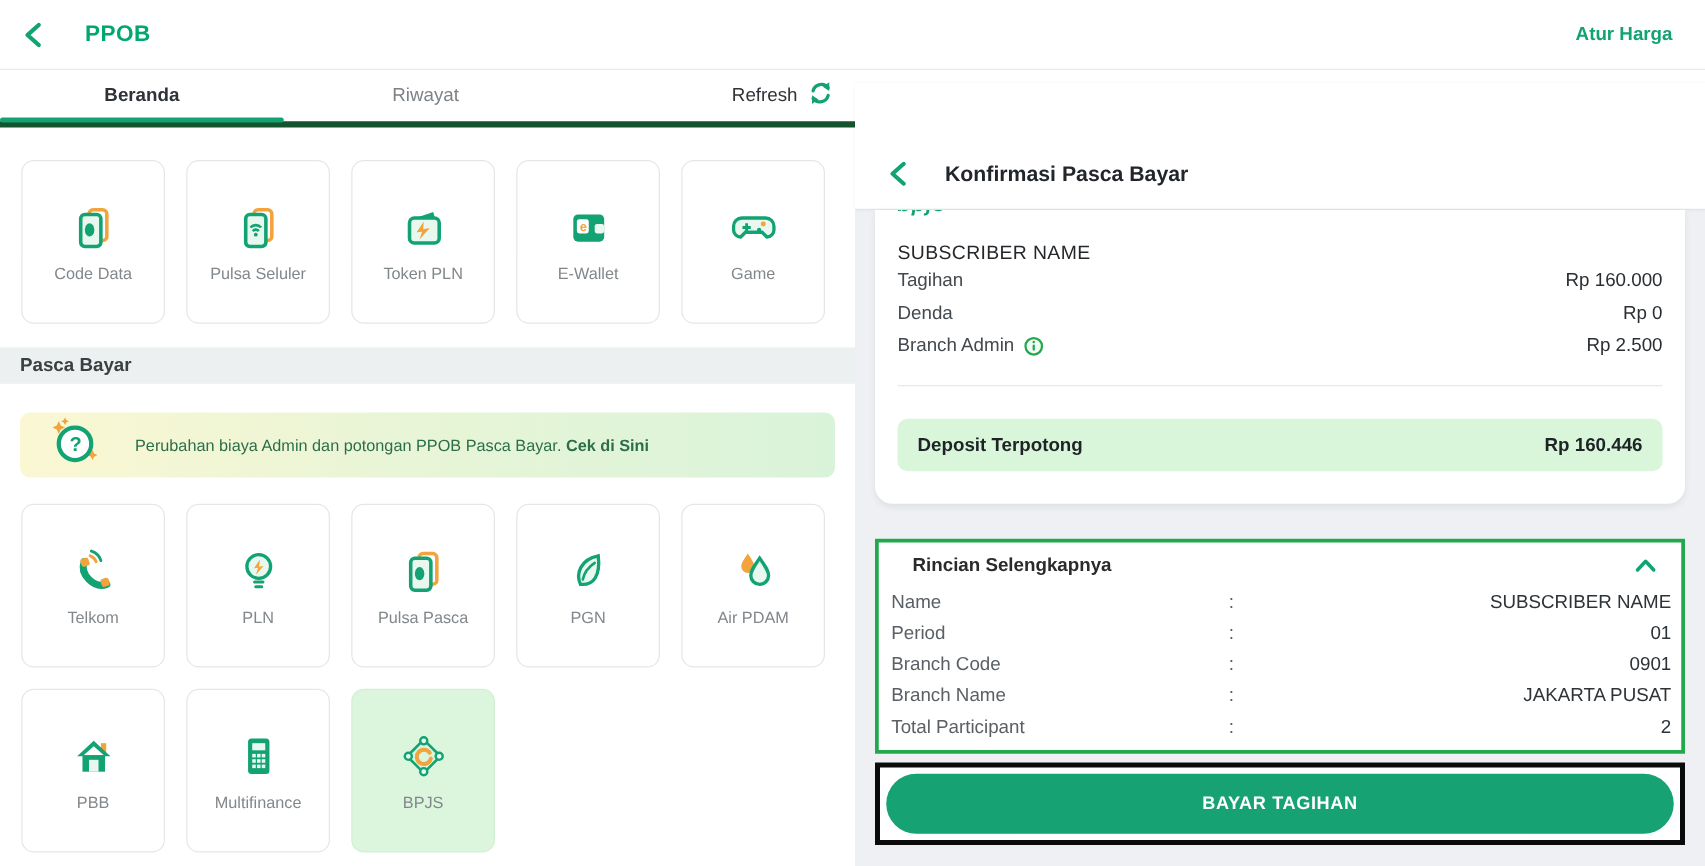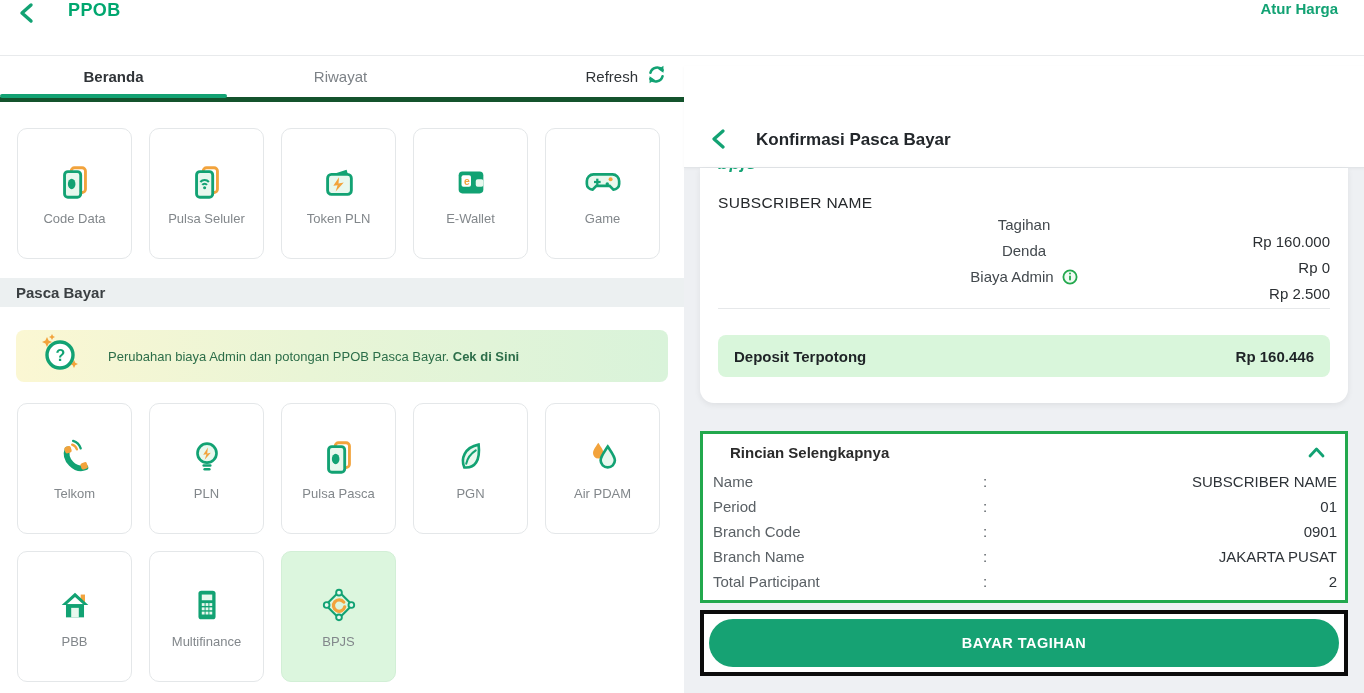--- a/index.html
+++ b/index.html
@@ -4,21 +4,21 @@
 <style>
   * { margin:0; padding:0; box-sizing:border-box; }
   html,body { background:#fff; }
   .app {
     position:relative; width:1364px; height:693px; overflow:hidden;
     font-family:"Liberation Sans", sans-serif; background:#fff; color:#2b2f33;
   }
   
   .topbar {
     position:absolute; left:0; top:0; width:1364px; height:56px; background:#fff;
-    border-bottom:1px solid #e8eaec; display:flex; 
+    border-bottom:1px solid #e8eaec; display:flex; align-items:center;
   }
   .topbar .back { margin-left:14px; width:26px; height:26px; display:flex; align-items:center; justify-content:center; cursor:pointer; }
   .topbar .title { margin-left:28px; font-size:18px; font-weight:bold; color:#00A76F; letter-spacing:.4px; }
   .topbar .atur { margin-left:auto; margin-right:26px; font-size:15px; font-weight:bold; color:#12A273; cursor:pointer; }
 
   
   .left-panel { position:absolute; left:0; top:56px; width:684px; height:637px; background:#fff; overflow:hidden; }
   .tabbar { position:relative; height:46px; border-bottom:5px solid #14532d; display:flex; align-items:center; background:#fff; }
   .tab { width:227px; text-align:center; font-size:15px; color:#7d8287; cursor:pointer; }
   .tab.active { color:#2f3337; font-weight:bold; }
@@ -60,21 +60,21 @@
   .panel-header .back { width:24px; height:22px; display:flex; align-items:center; cursor:pointer; }
   .panel-header .ptitle { margin-left:22px; font-size:17px; font-weight:bold; color:#22262a; }
 
   .summary-card {
     margin:0 16px; background:#fff; border-radius:0 0 14px 14px; box-shadow:0 2px 6px rgba(0,0,0,.07);
     padding:0 18px 26px 18px;
   }
   .logo-clip { height:10px; overflow:hidden; }
   .logo-clip .logo-frag { display:block; margin-top:-14px; font-size:17px; font-weight:bold; font-style:italic; color:#12A273; letter-spacing:1px; }
   .subscriber { margin-top:16px; font-size:15.5px; color:#25282b; letter-spacing:.3px; }
-  .bill-row { margin-top:4px; height:22px; display:flex; align-items:center; font-size:15px;flex-direction:column; }
+  .bill-row { margin-top:4px; height:22px; display:flex; align-items:flex-start; font-size:15px; }
   .bill-row .blabel { color:#43494e; display:flex; align-items:center; gap:8px; }
   .bill-row.accent .blabel { color:#12A273; }
   .bill-row .bvalue { margin-left:auto; color:#2b2f33; }
   .divider { margin-top:18px; border-top:1px solid #e6e8ea; }
   .deposit-band {
     margin-top:26px; height:42px; background:#D9F6DB; border-radius:8px;
     display:flex; align-items:center; padding:0 16px; font-size:15px; font-weight:bold; color:#1e2326;
   }
   .deposit-band .dval { margin-left:auto; }
 
@@ -324,21 +324,21 @@
       <div class="bill-row">
         <span class="blabel">Tagihan</span>
         <span class="bvalue">Rp 160.000</span>
       </div>
       <div class="bill-row">
         <span class="blabel">Denda</span>
         <span class="bvalue">Rp 0</span>
       </div>
       <div class="bill-row">
         <span class="blabel">
-          <span>Biaya Admin</span>
+          <span>Branch Admin</span>
           <svg width="16" height="16" viewBox="0 0 16 16">
             <circle cx="8" cy="8" r="6.6" fill="#F0FBF3" stroke="#22A84D" stroke-width="1.8"></circle>
             <circle cx="8" cy="4.6" r="1" fill="#22A84D"></circle>
             <rect x="7.1" y="6.5" width="1.8" height="5" rx="0.9" fill="#22A84D"></rect>
           </svg>
         </span>
         <span class="bvalue">Rp 2.500</span>
       </div>
 
       <div class="divider"></div>

